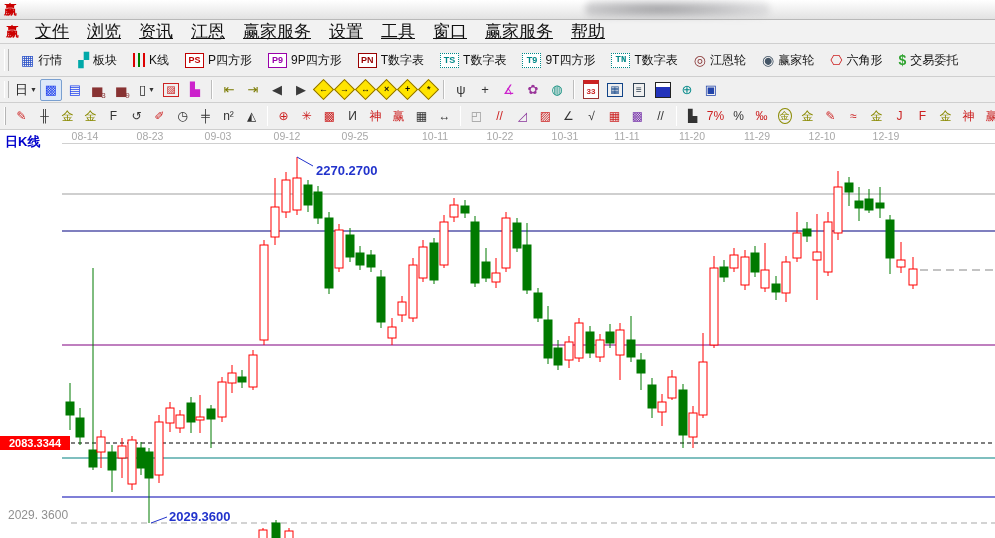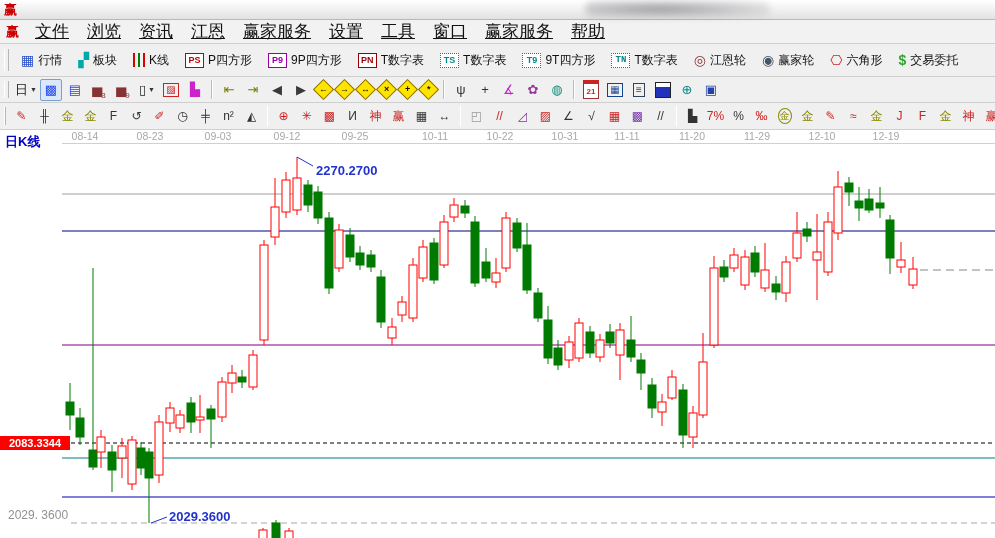--- a/index.html
+++ b/index.html
@@ -188,21 +188,21 @@
       <span style="color: rgb(204, 34, 204);">∡</span>
     </span>
     <span class="ibtn">
       <span style="color: rgb(153, 51, 153);">✿</span>
     </span>
     <span class="ibtn">
       <span style="color: rgb(0, 136, 119);">◍</span>
     </span>
     <span class="sep"></span>
     <span class="ibtn">
-      <span class="cal">21</span>
+      <span class="cal">33</span>
     </span>
     <span class="ibtn boxed">
       <span style="color: rgb(17, 68, 136);">▦</span>
     </span>
     <span class="ibtn boxed">
       <span style="color: rgb(51, 68, 85);">≡</span>
     </span>
     <span class="ibtn">
       <span class="floppy"></span>
     </span>

